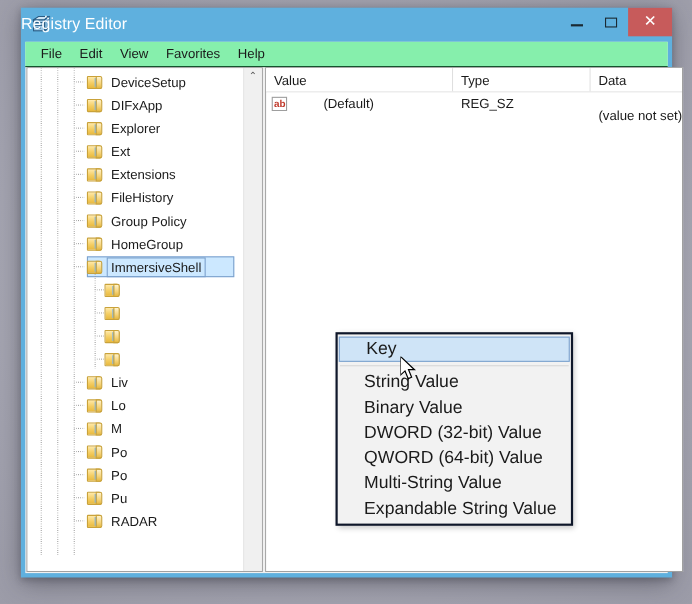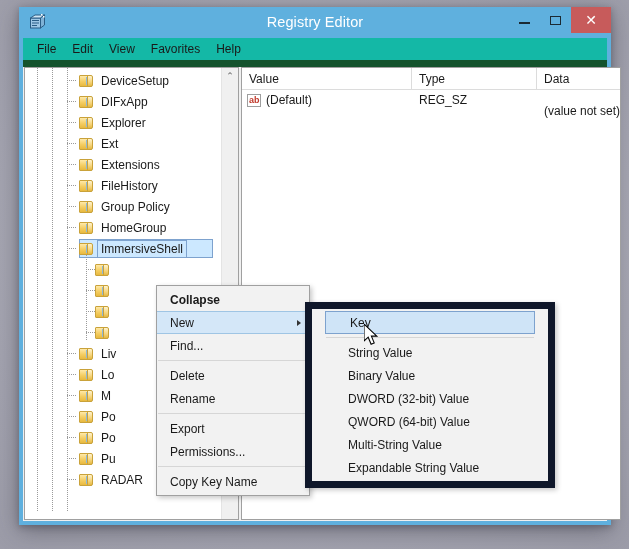--- a/index.html
+++ b/index.html
@@ -47,21 +47,21 @@
   #app-icon {
     position: absolute;
     left: 10px;
     top: 7px;
     width: 17px;
     height: 17px;
   }
   #title-text {
     position: absolute;
     left: 0; right: 0;
-    text-align: center;
+    text-align: left;
     font-size: 14.5px;
     color: #ffffff;
     line-height: 31px;
     letter-spacing: .1px;
   }
   .win-btns {
     position: absolute;
     right: 0px;
     top: 0px;
     display: flex;
@@ -112,25 +112,25 @@
     background: #f0f0f0;
     display: flex;
     flex-direction: column;
     position: relative;
   }
 
   
   #menubar {
     height: 22px;
     flex: 0 0 22px;
-    background: #14b8a6;
+    background: #86efac;
     display: flex;
     align-items: center;
     padding-left: 6px;
-    border-bottom: 7px solid #14532d;
+    border-bottom: 1px solid #14532d;
   }
   .menu-item {
     font-size: 12px;
     color: #1a1a1a;
     padding: 2px 8px;
     cursor: default;
   }
 
   
   #panes {
@@ -316,21 +316,21 @@
 
   .list-row {
     height: 20px;
     display: flex;
     align-items: center;
     font-size: 12px;
     color: #1a1a1a;
     cursor: default;
   }
   .cell { box-sizing: border-box; overflow: hidden; white-space: nowrap; }
-  .cell.c-name { flex: 0 0 170px; display: flex; align-items: center; padding-left: 5px; }
+  .cell.c-name { flex: 0 0 170px; display: flex; align-items: center; padding-left: 5px; gap: 28px; }
   .cell.c-type { flex: 0 0 125px; padding-left: 7px; }
   .cell.c-data { flex: 1 1 auto; padding-left: 7px; margin-top: 21px; }
 
   .ab-icon {
     width: 14px; height: 13px;
     border: 1px solid #9e9e9e;
     background: #fff;
     position: relative;
     margin-right: 5px;
     flex: 0 0 14px;
@@ -427,25 +427,25 @@
     border-bottom: 3.5px solid transparent;
   }
 
   
   #sub-menu {
     position: absolute;
     left: 282px;
     top: 264px;
     width: 212px;
     background: #f2f2f2;
-    border: 7px solid #0f172a;
-    padding: 2px 12px;
+    border: 2px solid #0f172a;
+    padding: 2px 0;
     box-shadow: 2px 2px 5px rgba(0,0,0,.22);
     z-index: 60;
-    font-size: 12px;
+    font-size: 16px;
     color: #1a1a1a;
   }
   #sub-menu .mi {
     height: 23px;
     display: flex;
     align-items: center;
     padding-left: 24px;
     cursor: default;
     white-space: nowrap;
     box-sizing: border-box;
@@ -796,36 +796,20 @@
                 <div class="cell c-type">REG_SZ</div>
                 <div class="cell c-data">(value not set)</div>
               </div>
             </div>
           </div>
 
         </div>
 
       </div>
 
-      <div id="ctx-menu">
-        <div class="mi bold">Collapse</div>
-        <div class="mi highlight">
-          <span>New</span>
-          <span class="submenu-arrow"></span>
-        </div>
-        <div class="mi">Find...</div>
-        <div class="mi-sep"></div>
-        <div class="mi">Delete</div>
-        <div class="mi">Rename</div>
-        <div class="mi-sep"></div>
-        <div class="mi">Export</div>
-        <div class="mi">Permissions...</div>
-        <div class="mi-sep"></div>
-        <div class="mi">Copy Key Name</div>
-      </div>
 
       <div id="sub-menu">
         <div class="mi highlight">Key</div>
         <div class="mi-sep"></div>
         <div class="mi">String Value</div>
         <div class="mi">Binary Value</div>
         <div class="mi">DWORD (32-bit) Value</div>
         <div class="mi">QWORD (64-bit) Value</div>
         <div class="mi">Multi-String Value</div>
         <div class="mi">Expandable String Value</div>

